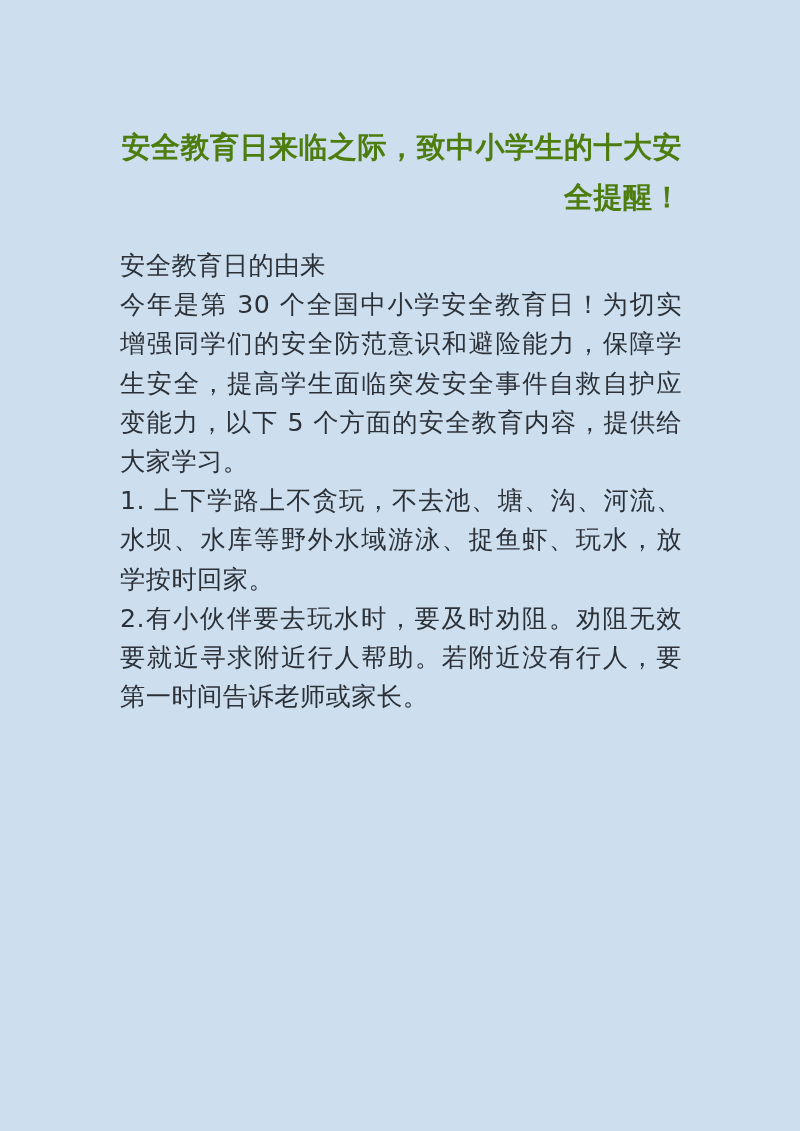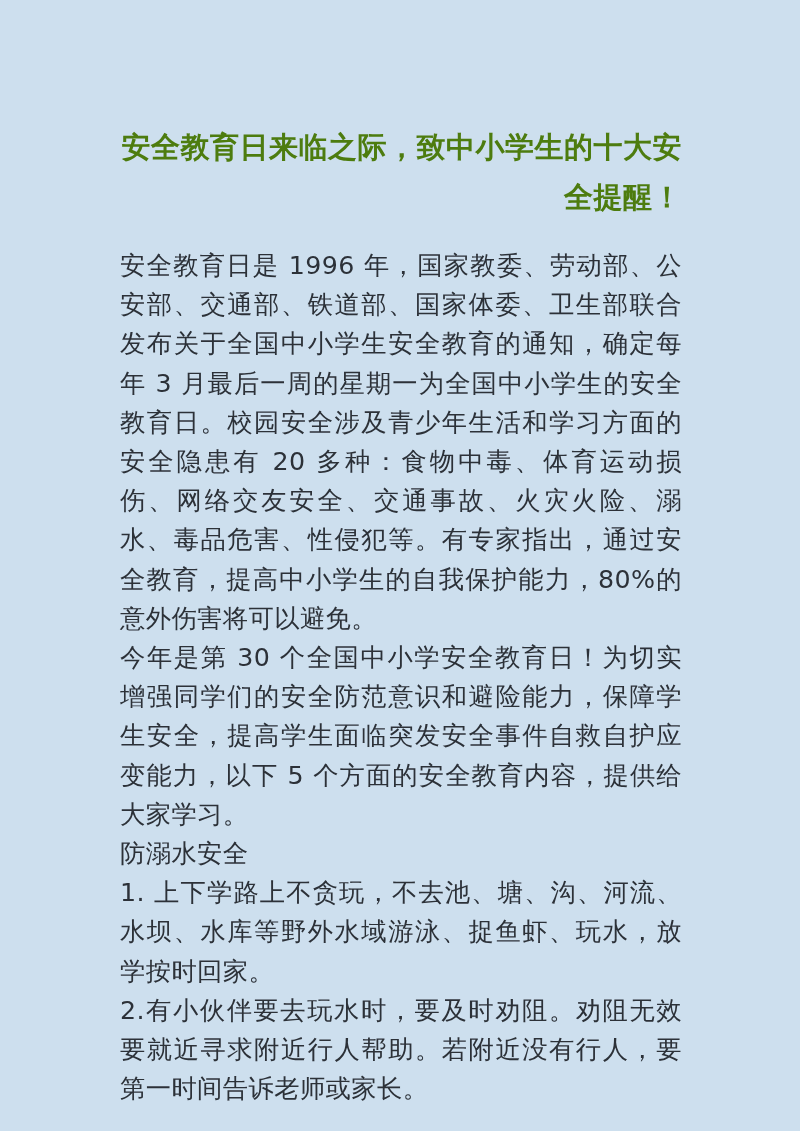--- a/index.html
+++ b/index.html
@@ -51,22 +51,21 @@
       letter-spacing: 0.4px;
     }
   </style>
 </head>
 <body>
 
 <div class="page">
   <h1 class="doc-title">安全教育日来临之际，致中小学生的十大安全提醒！</h1>
 
   <div>
-    <p class="para">安全教育日是 1996 年，国家教委、劳动部、公安部、交通部、铁道部、国家体委、卫生部联合发布关于全国中小学生安全教育的通知，确定每年 3 月最后一周的星期一为全国中小学生的安全教育日。校园安全涉及青少年生活和学习方面的安全隐患有 20 多种：食物中毒、体育运动损伤、网络交友安全、交通事故、火灾火险、溺水、毒品危害、性侵犯等。有专家指出，通过安全教育，提高中小学生的自我保护能力，80%的意外伤害将可以避免。</p>
+    <p class="heading">安全教育日的由来</p>
     <p class="para">今年是第 30 个全国中小学安全教育日！为切实增强同学们的安全防范意识和避险能力，保障学生安全，提高学生面临突发安全事件自救自护应变能力，以下 5 个方面的安全教育内容，提供给大家学习。</p>
   </div>
 
   <div>
-    <p class="heading">防溺水安全</p>
     <p class="para">1. 上下学路上不贪玩，不去池、塘、沟、河流、水坝、水库等野外水域游泳、捉鱼虾、玩水，放学按时回家。</p>
     <p class="para">2.有小伙伴要去玩水时，要及时劝阻。劝阻无效要就近寻求附近行人帮助。若附近没有行人，要第一时间告诉老师或家长。</p>
   </div>
 </div>
 
 </body></html>

